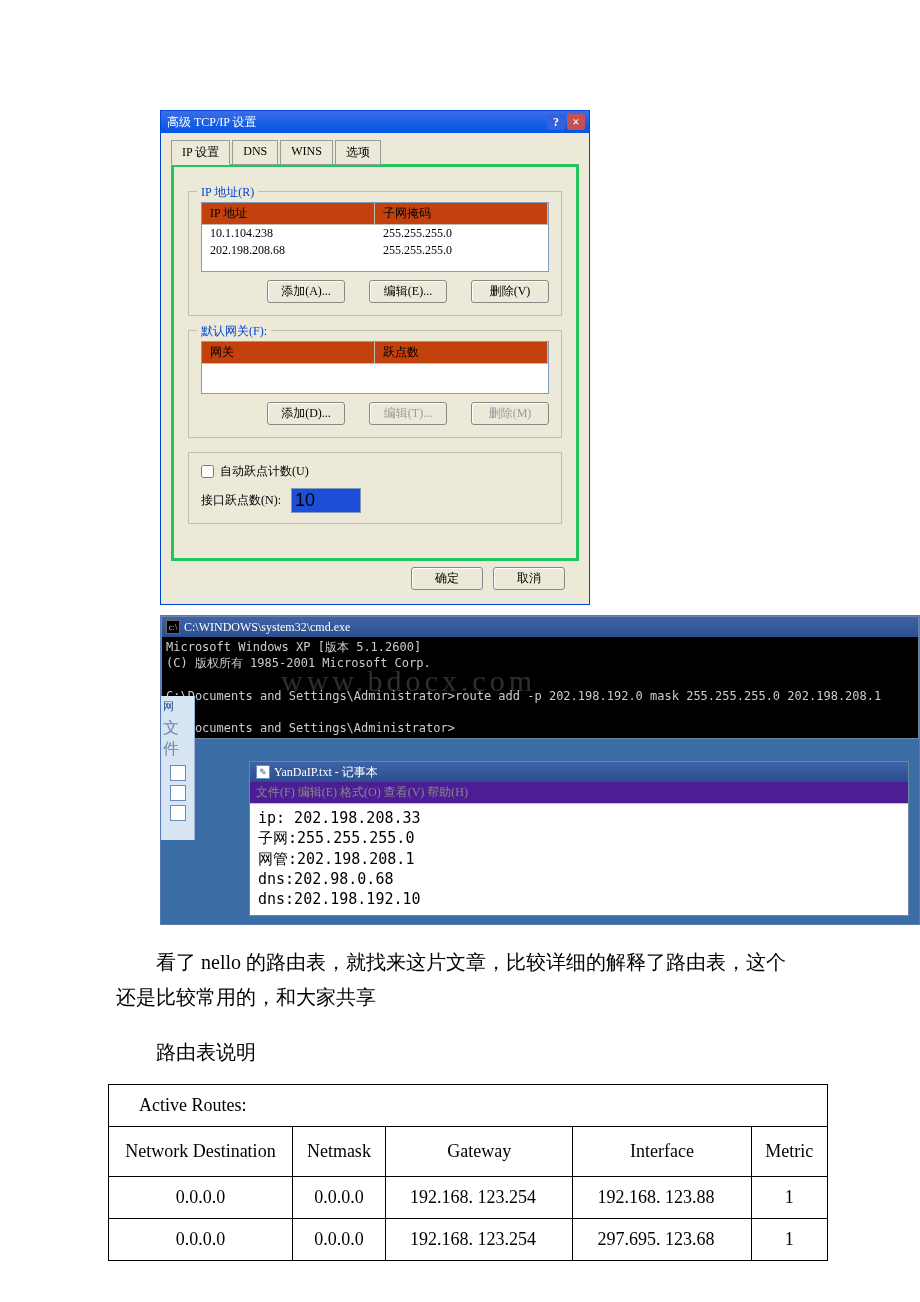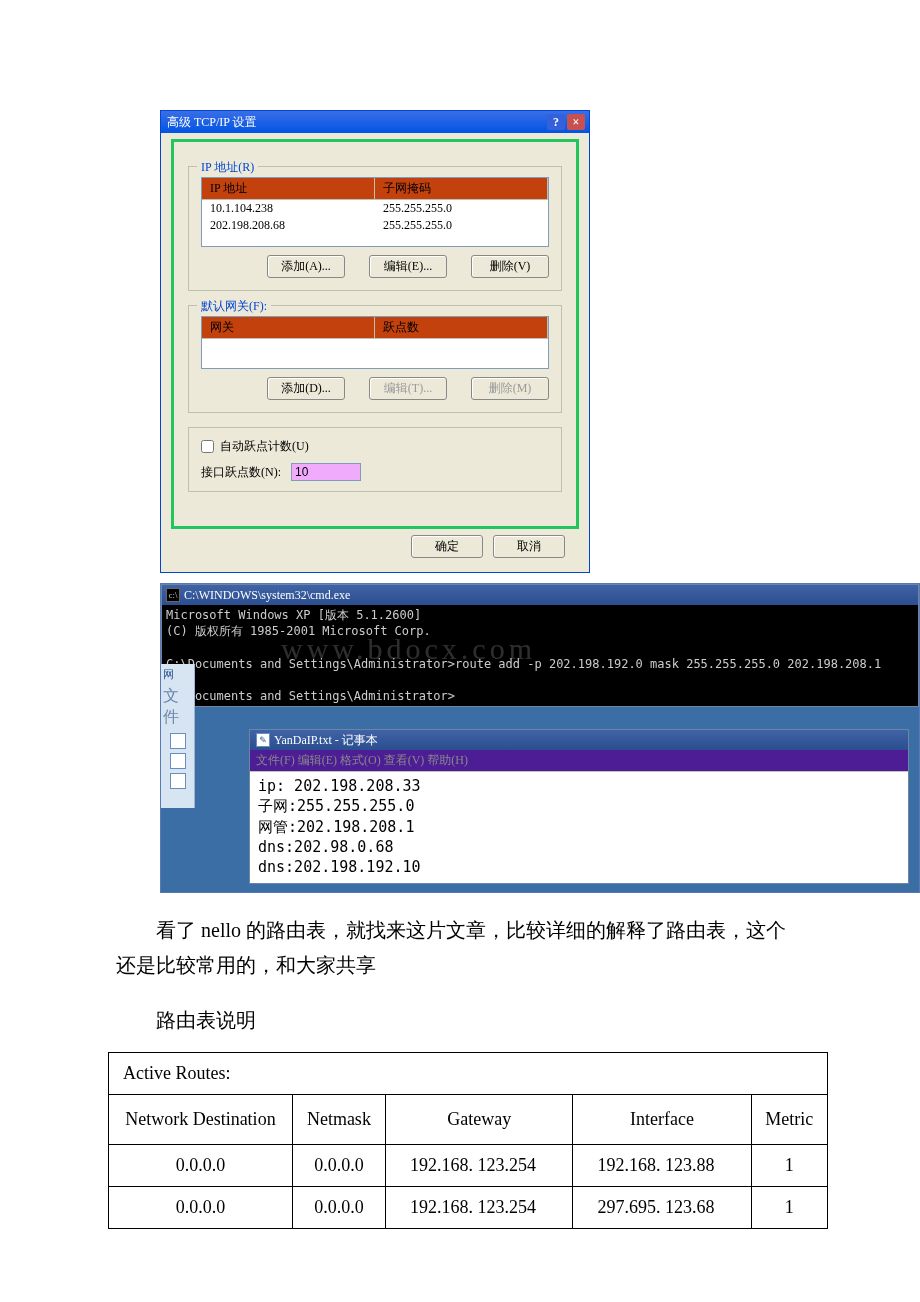--- a/index.html
+++ b/index.html
@@ -21,21 +21,21 @@
 .listbox{border:1px solid #7f9db9;background:#fff;height:70px;font-size:12px;font-family:SimSun,Tahoma;overflow:hidden}
 .listbox .lh{display:flex;background:#c2410c;border-bottom:1px solid #c0c0b0}
 .listbox .lh div{padding:2px 8px;border-right:1px solid #c0c0b0;flex:1}
 .listbox .lr{display:flex}
 .listbox .lr div{padding:1px 8px;flex:1}
 .btnrow{display:flex;justify-content:flex-end;gap:24px;margin-top:8px}
 .winbtn{font-size:12px;font-family:SimSun,Tahoma;padding:2px 8px;min-width:78px;background:#ece9d8;border:1px solid #888;border-radius:3px;box-shadow:inset 1px 1px #fff}
 .winbtn.disabled{color:#9a9a9a}
 .chkrow{font-size:12px;font-family:SimSun,Tahoma;display:flex;align-items:center;gap:6px;margin-bottom:8px}
 .metricrow{font-size:12px;font-family:SimSun,Tahoma;display:flex;align-items:center;gap:10px}
-.metricrow input{width:70px;font-size:12px;border:1px solid #7f9db9;padding:1px 3px;background:#f0abfc}
+.metricrow input{width:70px;font-size:18px;border:1px solid #7f9db9;padding:1px 3px;background:#1d4ed8}
 .dlgbtns{display:flex;justify-content:flex-end;gap:10px;padding:6px 14px 2px 14px}
 
 .desktop{width:760px;margin:10px 0 10px 60px;border:1px solid #5879b6;background:#3b6ea5;font-family:SimSun,Tahoma;position:relative}
 .cmdwin{margin:0;border:1px solid #6d84a3}
 .cmdtitle{height:20px;background:linear-gradient(#4063a7,#2a4e8e);color:#fff;font-size:12px;display:flex;align-items:center;padding:0 4px}
 .cmdicon{width:14px;height:14px;background:#000;border:1px solid #666;margin-right:4px;font-size:9px;color:#ccc;display:flex;align-items:center;justify-content:center}
 .cmdbody{background:#000;color:#ccc;font-size:12px;padding:2px 4px;font-family:SimSun,"Lucida Console",monospace;white-space:pre;line-height:1.35;min-height:100px;overflow:hidden}
 .sidestrip{position:absolute;left:0;top:80px;width:34px;height:144px;background:#d7e4f2;border-right:1px solid #9cb4d8;font-size:11px;color:#27508a}
 .sidestrip .ic{width:16px;height:16px;margin:4px auto;background:#fff;border:1px solid #6b8cbf}
 .watermark{position:absolute;left:120px;top:48px;font-size:30px;color:rgba(255,255,255,.18);letter-spacing:4px;pointer-events:none}
@@ -45,36 +45,42 @@
 .npicon{width:14px;height:14px;background:#fff;border:1px solid #6b8cbf;margin-right:4px;font-size:9px;display:flex;align-items:center;justify-content:center;color:#2a4e8e}
 .npmenu{background:#4c1d95;font-size:12px;padding:2px 6px;color:#888;border-bottom:1px solid #c5c5b5}
 .npbody{font-family:SimSun,"Lucida Console",monospace;font-size:15px;padding:4px 8px 6px 8px;line-height:1.35}
 
 .para{font-family:SimSun,"Times New Roman",serif;font-size:20px;line-height:1.75;margin:20px 16px 0 16px;text-indent:2em}
 .rtable{border-collapse:collapse;margin:14px 0 0 8px;width:720px;font-family:"Times New Roman",SimSun,serif;font-size:18px}
 .rtable td{border:1px solid #000;padding:10px 12px;text-align:center;vertical-align:middle}
 .rtable .hdrrow td{padding:14px 12px}
 .rtable td.left{text-align:right;padding-right:28px}
 .rtable td.leftc{text-align:center}
-.rtable td.span{text-align:left;padding-left:14px}
+.rtable td.span{text-align:left;padding-left:30px}
 </style>
 </head>
 <body>
 
 <div class="page">
 
 <div class="dialog">
   <div class="titlebar">
     <span class="titlebar-text">高级 TCP/IP 设置</span>
     <div class="titlebar-btns">
       <span class="tbtn help">?</span>
       <span class="tbtn">×</span>
     </div>
   </div>
   <div class="dbody">
+    <div class="tabs">
+      <div class="tab active">IP 设置</div>
+      <div class="tab">DNS</div>
+      <div class="tab">WINS</div>
+      <div class="tab">选项</div>
+    </div>
     <div class="tabpanel">
 
       <div class="fieldset">
         <span class="legend">IP 地址(R)</span>
         <div class="listbox">
           <div class="lh">
             <div>IP 地址</div>
             <div>子网掩码</div>
           </div>
           <div class="lr">

